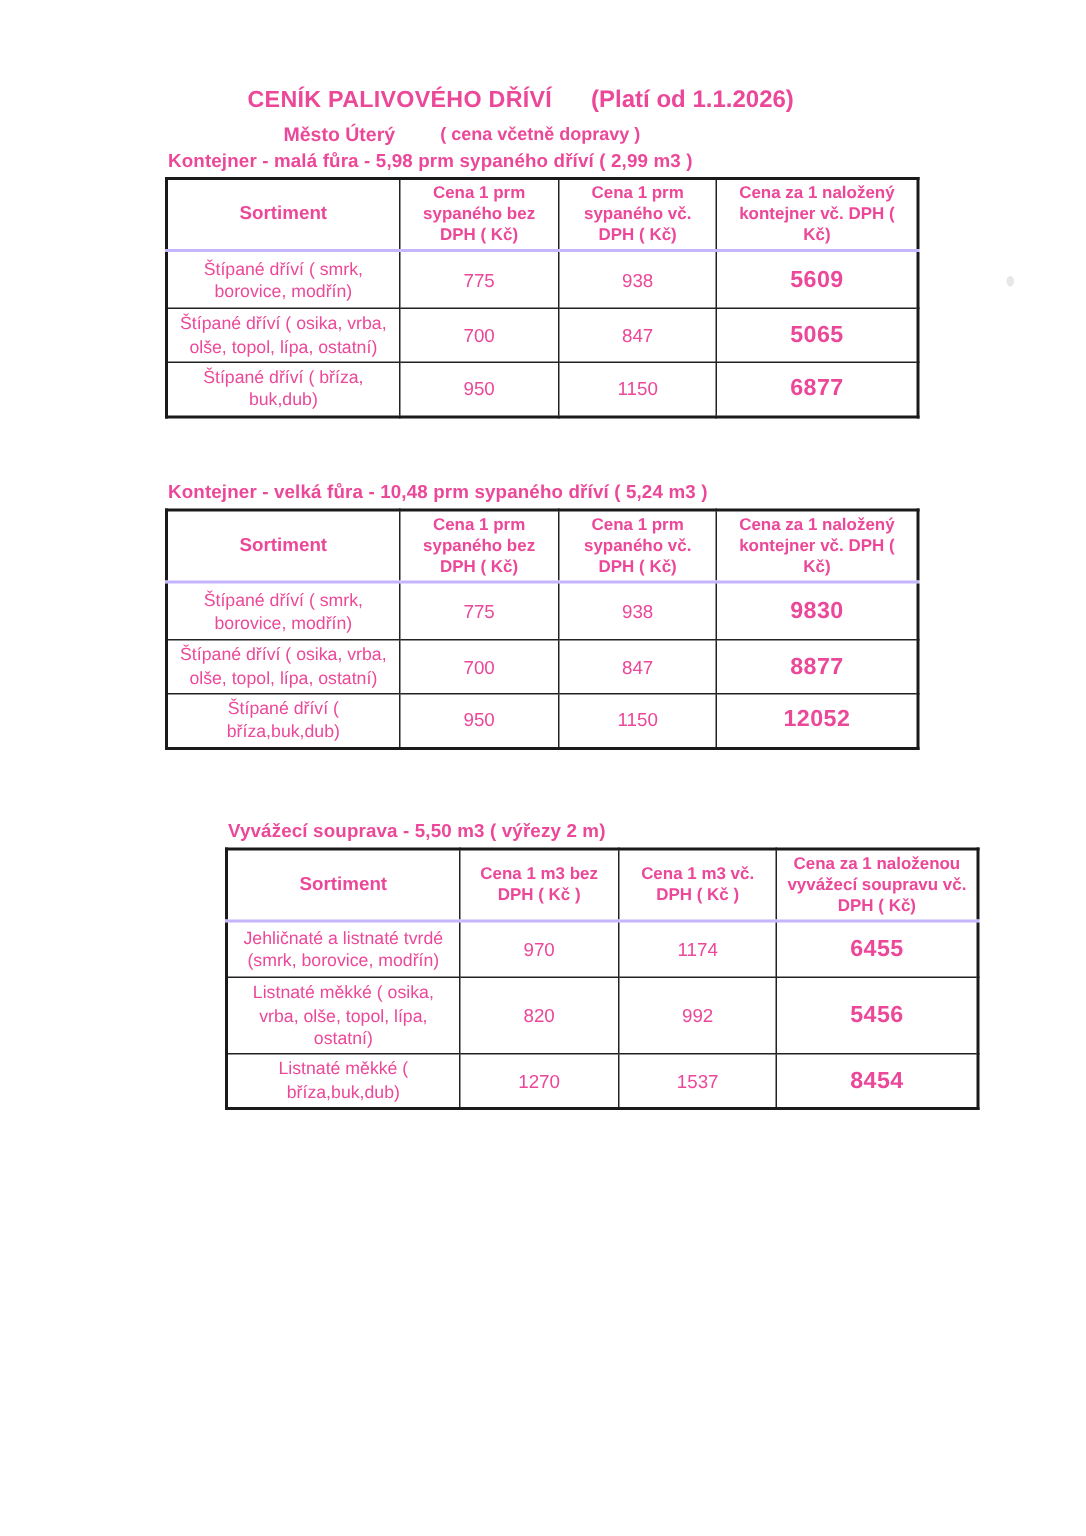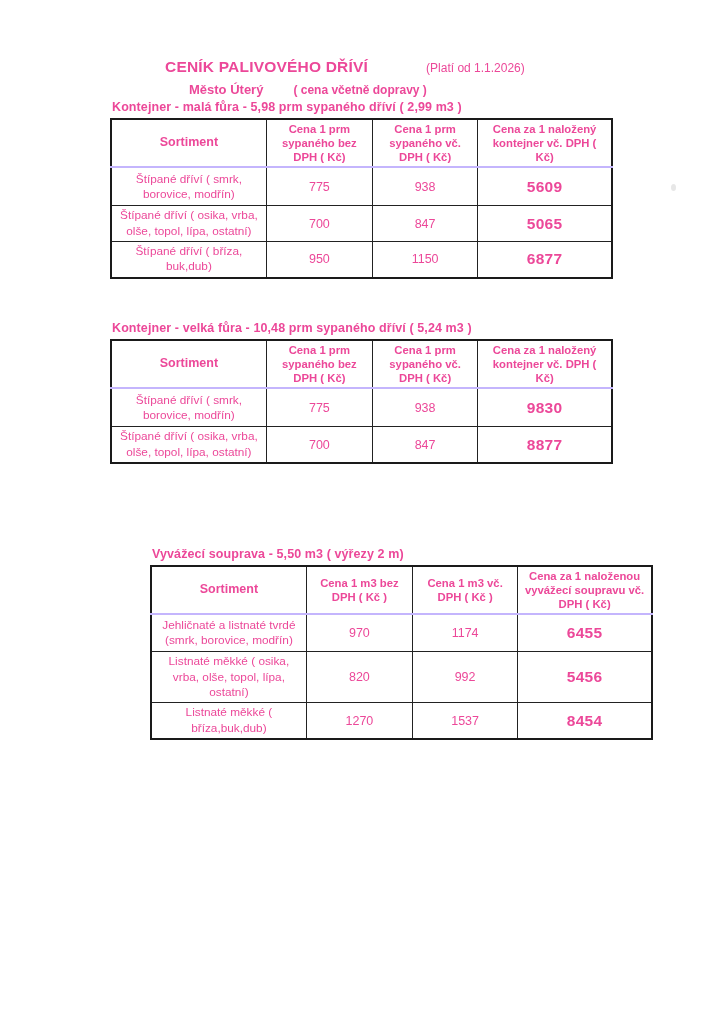--- a/index.html
+++ b/index.html
@@ -7,22 +7,22 @@
     position:relative;
     width:724px;height:1024px;
     background:#ffffff;
     font-family:"Liberation Sans","DejaVu Sans",sans-serif;
     color:#ec4899;
     overflow:hidden;
   }
   .doc-header{position:absolute;left:165px;top:58px;width:480px;}
   .title-line{display:flex;align-items:baseline;}
   .doc-title{font-size:15.5px;font-weight:bold;letter-spacing:.2px;}
-  .valid-from{font-size:12px;font-weight:normal;margin-left:58px;}
-  .city-line{display:flex;align-items:center;margin-top:6px;padding-left:24px;}
+  .valid-from{font-size:16px;font-weight:bold;margin-left:26px;}
+  .city-line{display:flex;align-items:flex-start;margin-top:6px;padding-left:24px;}
   .city{font-size:13px;font-weight:bold;}
   .delivery{font-size:12px;font-weight:bold;margin-left:30px;}
 
   .section{position:absolute;left:110px;width:504px;}
   .sec1{top:100px;}
   .sec2{top:321px;}
   .sec3{top:547px;padding-left:40px;}
   .sec-heading{font-size:12.5px;font-weight:bold;margin:0 0 4px 2px;letter-spacing:.1px;}
 
   table.price{
@@ -140,20 +140,26 @@
           <td class="num">775</td>
           <td class="num">938</td>
           <td class="total">9830</td>
         </tr>
         <tr>
           <td class="label">Štípané dříví ( osika, vrba, olše, topol, lípa, ostatní)</td>
           <td class="num">700</td>
           <td class="num">847</td>
           <td class="total">8877</td>
         </tr>
+        <tr>
+          <td class="label">Štípané dříví ( bříza,buk,dub)</td>
+          <td class="num">950</td>
+          <td class="num">1150</td>
+          <td class="total">12052</td>
+        </tr>
       </tbody>
     </table>
   </div>
 
   <div class="section sec3">
     <div class="sec-heading">Vyvážecí souprava - 5,50 m3 ( výřezy 2 m)</div>
     <table class="price">
       <colgroup>
           <col class="c1">
           <col class="c2">

